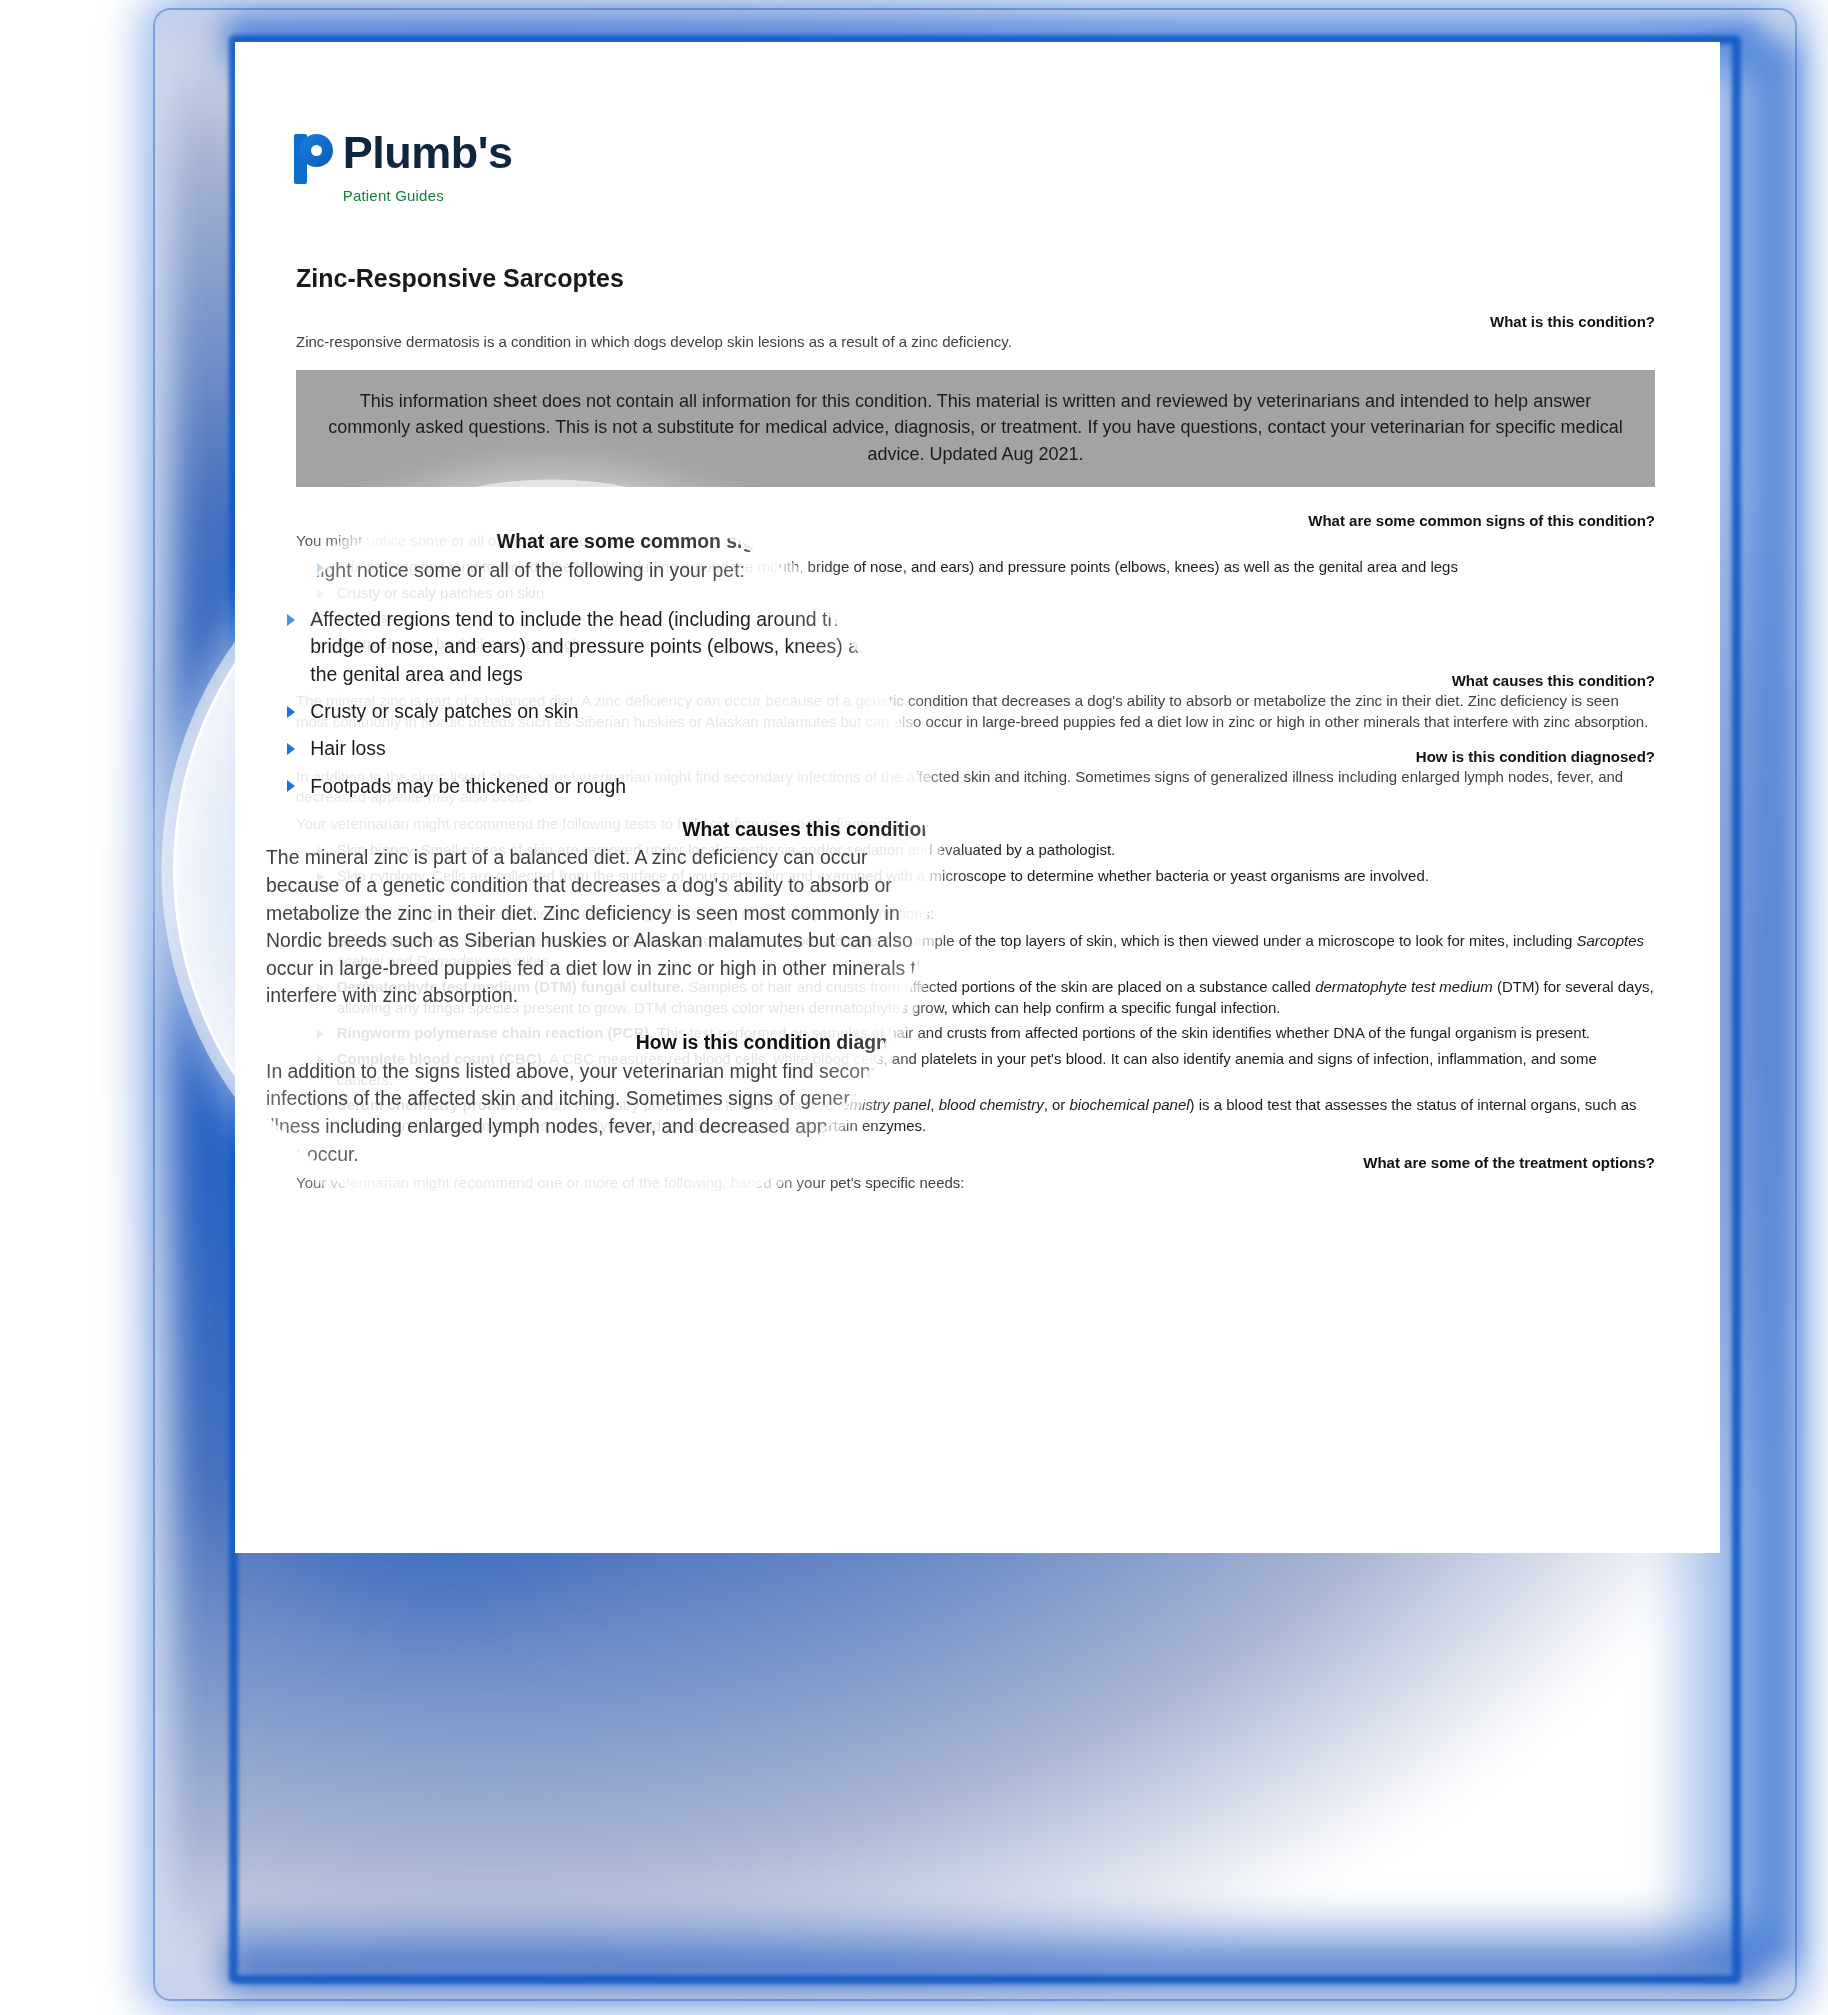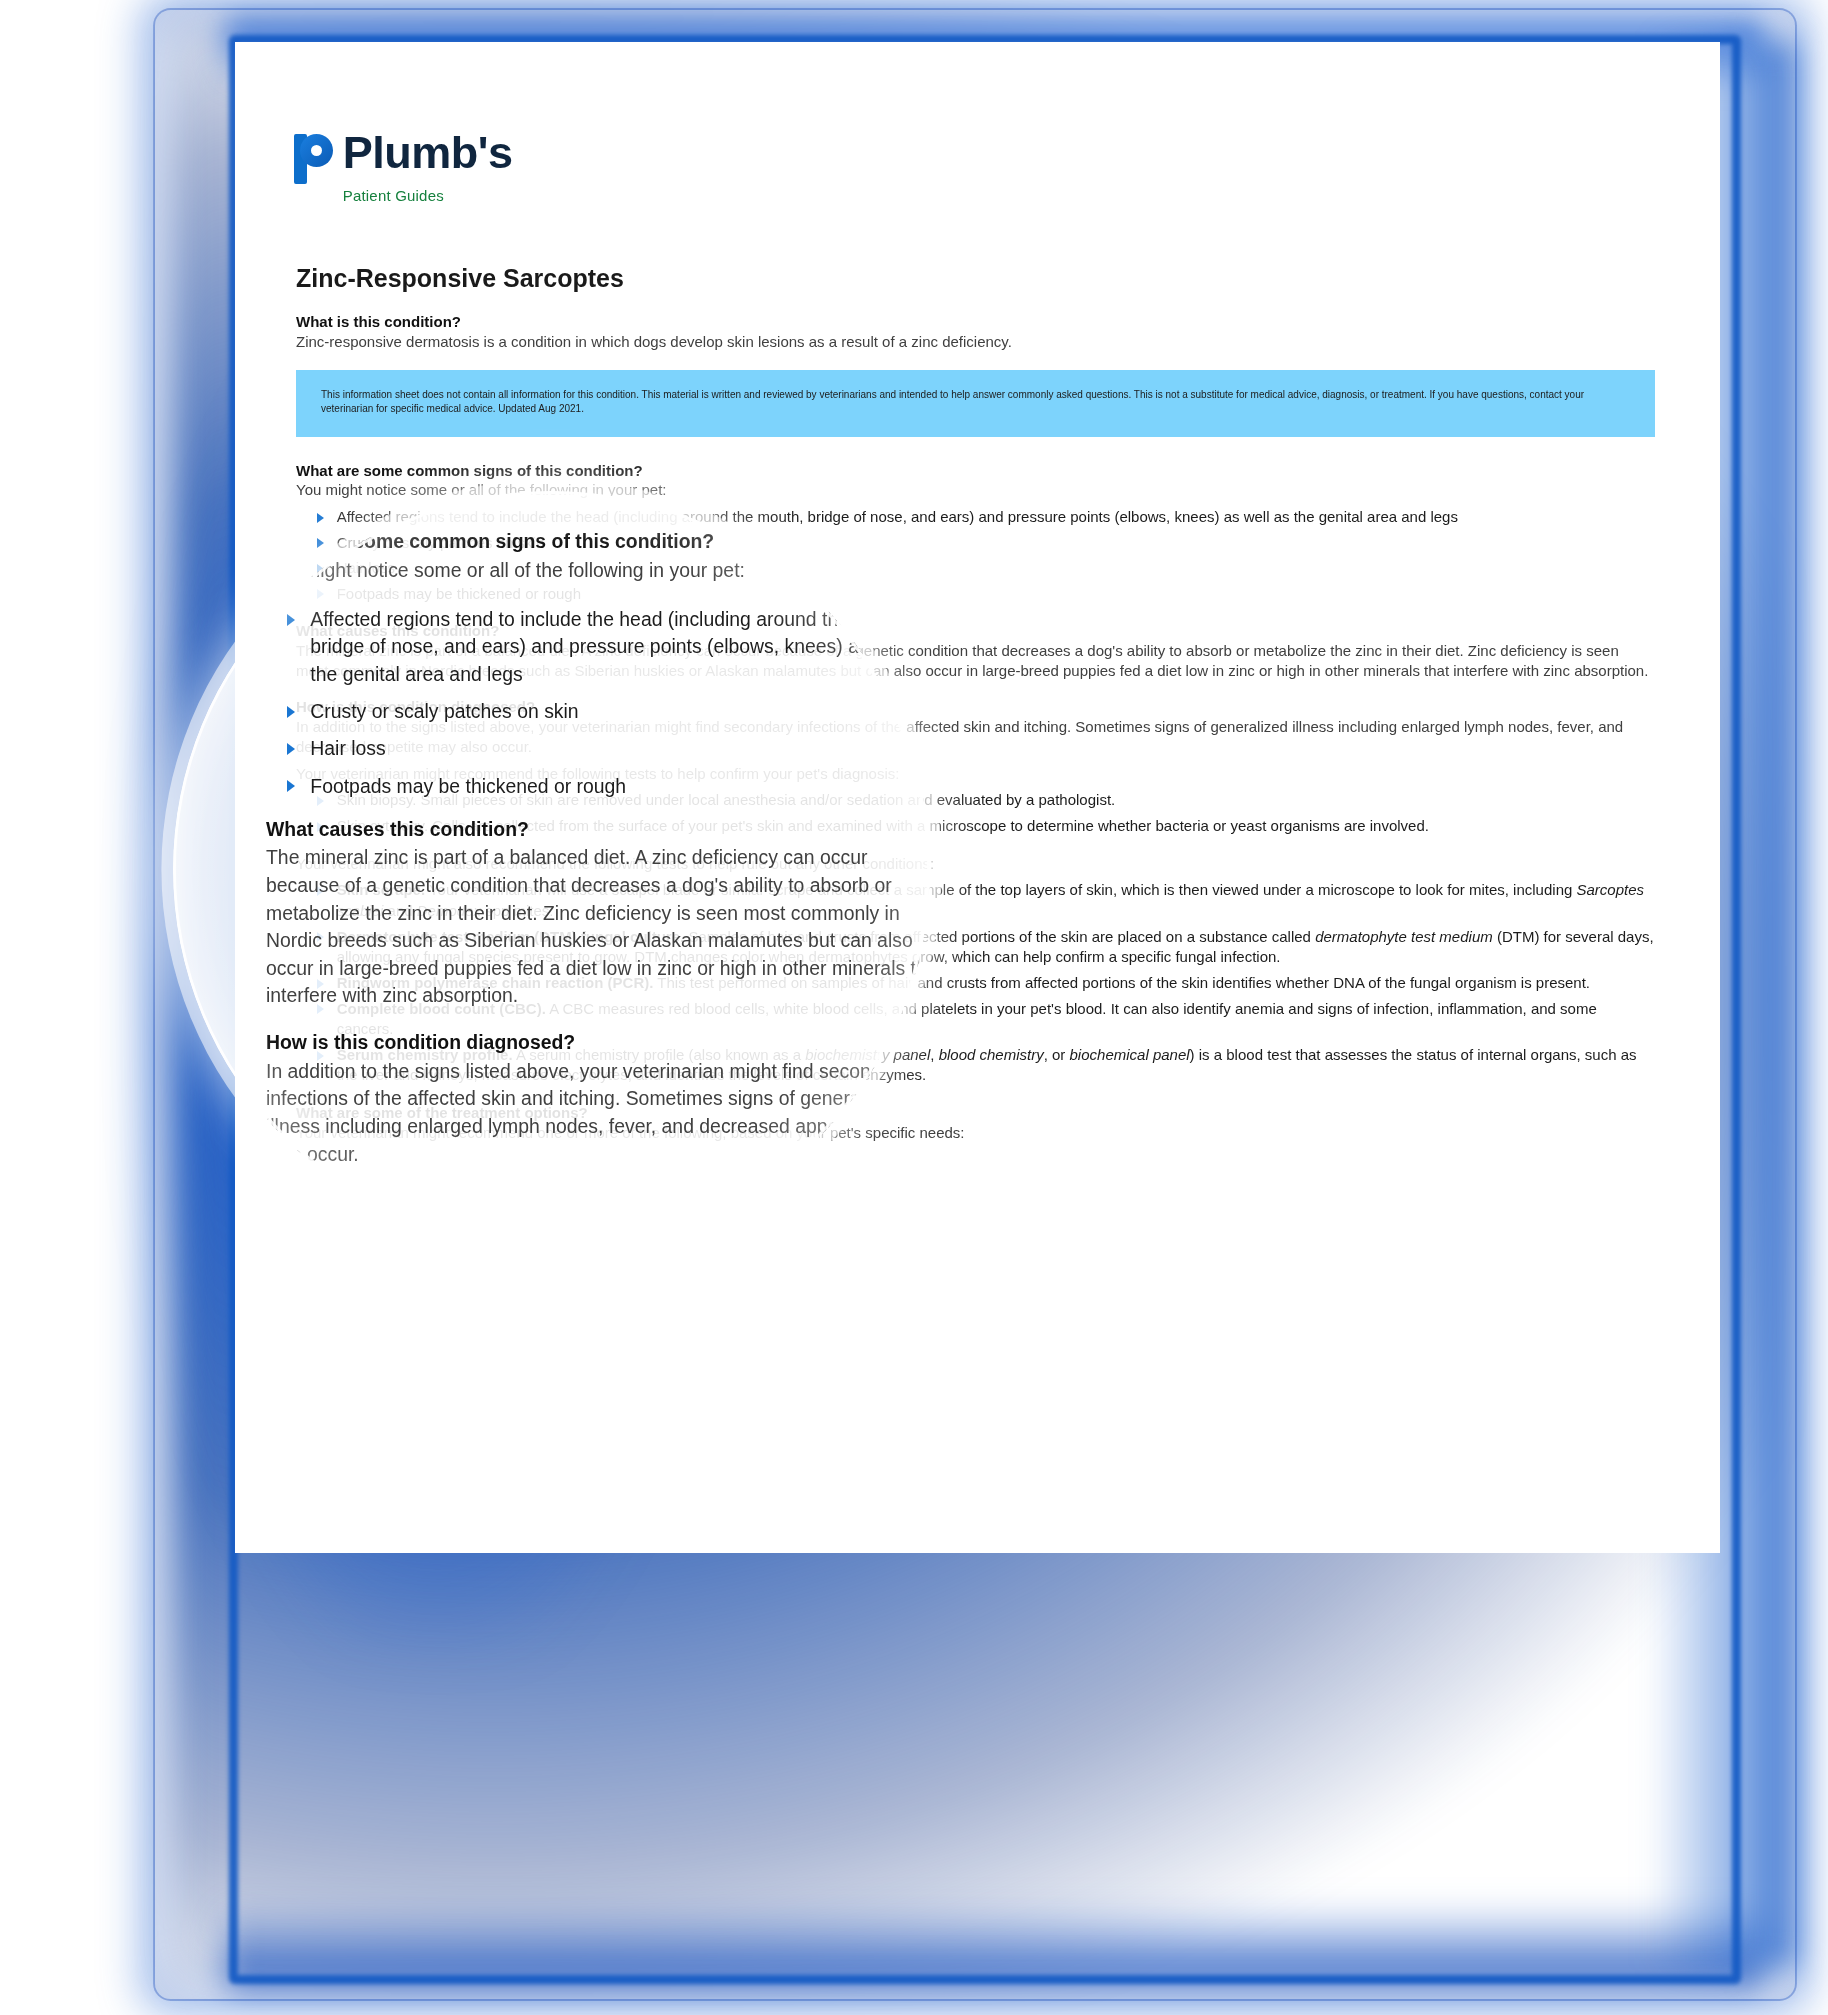--- a/index.html
+++ b/index.html
@@ -151,36 +151,38 @@
     left: 60px;
     top: 270px;
     width: 1359px;
     color: #1c1c1c;
   }
   .h-sub {
     font-size: 15px;
     font-weight: bold;
     margin: 0 0 1.9px 0;
     color: #111;
+    text-align: right;
   }
   .p {
     font-size: 15px;
     line-height: 1.38;
     margin: 0 0 15.5px 0;
     color: #404040;
   }
   .p.tight { margin-bottom: 5.8px; }
 
   .callout {
-    background: #7dd3fc;
+    background: #a3a3a3;
     padding: 17.5px 25px 19.4px 25px;
     margin: 17.5px 0 25px 0;
-    font-size: 10px;
+    font-size: 18px;
     line-height: 1.48;
     color: #1c1c1c;
+    text-align: center;
   }
 
   ul.bullets {
     list-style: none;
     margin: 3.9px 0 17.5px 0;
     padding: 0 0 0 21.3px;
   }
   ul.bullets li {
     position: relative;
     font-size: 15px;

